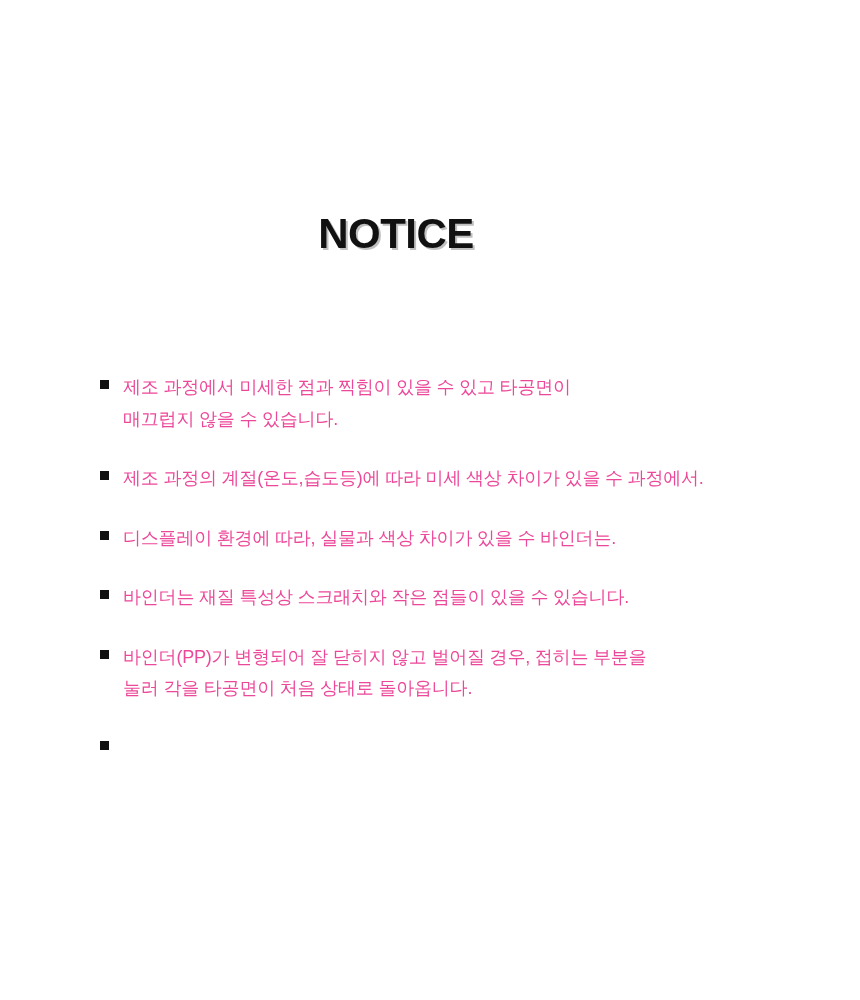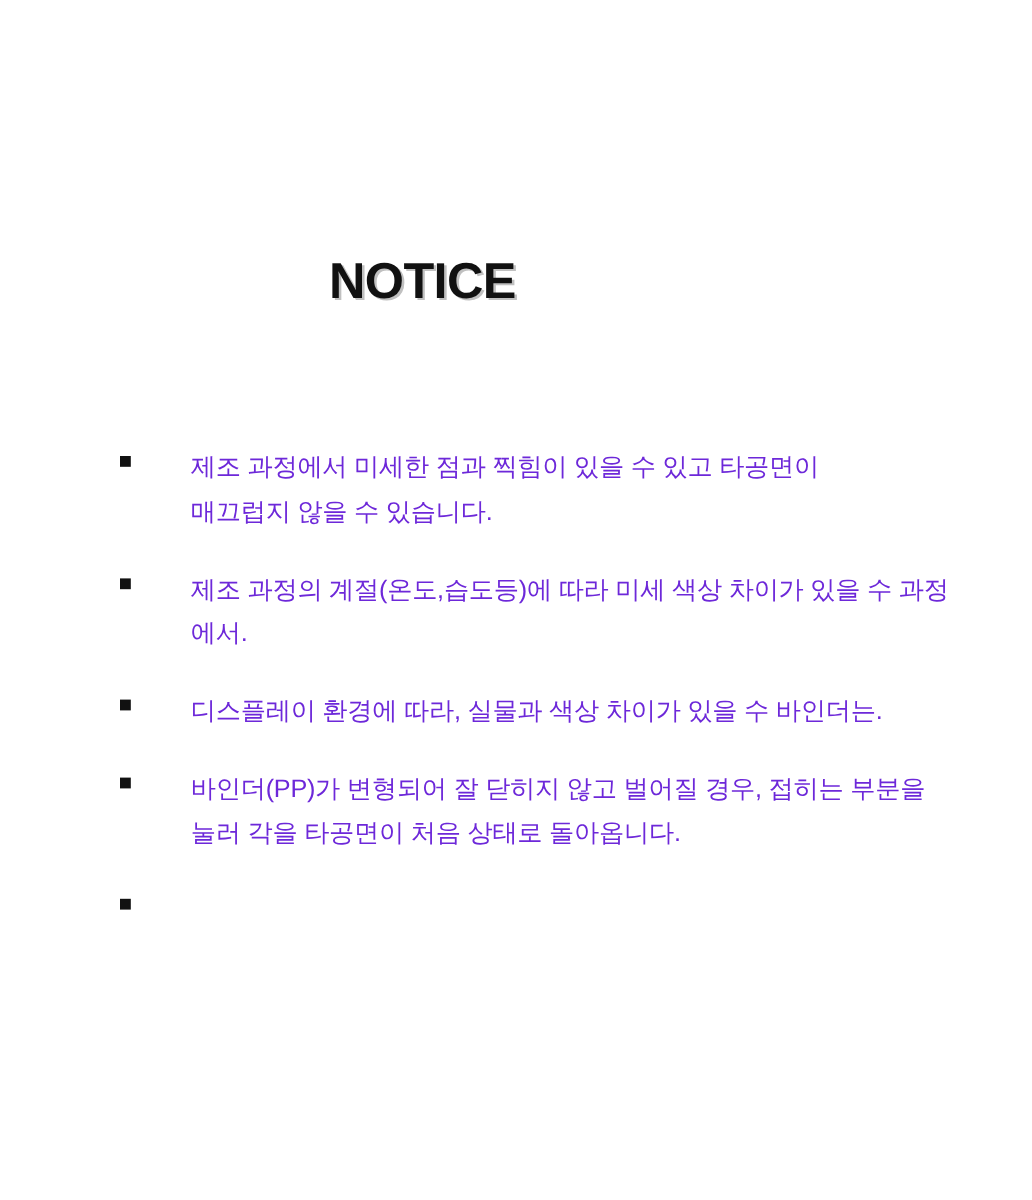--- a/index.html
+++ b/index.html
@@ -24,20 +24,21 @@
     position: absolute;
     top: 210px;
     left: 0;
     width: 704px;
     text-align: center;
     font-size: 42px;
     font-weight: bold;
     letter-spacing: -0.5px;
     color: #111111;
     text-shadow: 2px 2px 0 rgba(140,140,140,0.55);
+    padding-left: 44px;
   }
   .notice-list {
     position: absolute;
     top: 372px;
     left: 100px;
     width: 700px;
   }
   .notice-item {
     display: flex;
     align-items: flex-start;
@@ -45,26 +46,25 @@
   }
   .bullet {
     flex: 0 0 auto;
     width: 9px;
     height: 9px;
     background: #111111;
     margin-top: 8px;
     margin-right: 14px;
   }
   .item-text {
-    font-size: 21px;
+    font-size: 18px;
     line-height: 1.75;
-    color: #6d28d9;
+    color: #ec4899;
     white-space: pre-line;
     letter-spacing: -0.2px;
-    margin-left: 36px;
   }
 </style>
 </head>
 <body>
 
 <div class="page">
 
   <div class="title">NOTICE</div>
 
   <div class="notice-list">
@@ -78,20 +78,24 @@
     <div class="notice-item">
       <span class="bullet"></span>
       <span class="item-text">제조 과정의 계절(온도,습도등)에 따라 미세 색상 차이가 있을 수 과정에서.</span>
     </div>
 
     <div class="notice-item">
       <span class="bullet"></span>
       <span class="item-text">디스플레이 환경에 따라, 실물과 색상 차이가 있을 수 바인더는.</span>
     </div>
 
+    <div class="notice-item">
+      <span class="bullet"></span>
+      <span class="item-text">바인더는 재질 특성상 스크래치와 작은 점들이 있을 수 있습니다.</span>
+    </div>
 
     <div class="notice-item">
       <span class="bullet"></span>
       <span class="item-text">바인더(PP)가 변형되어 잘 닫히지 않고 벌어질 경우, 접히는 부분을
 눌러 각을 타공면이 처음 상태로 돌아옵니다.</span>
     </div>
 
     <div class="notice-item">
       <span class="bullet"></span>
     </div>

